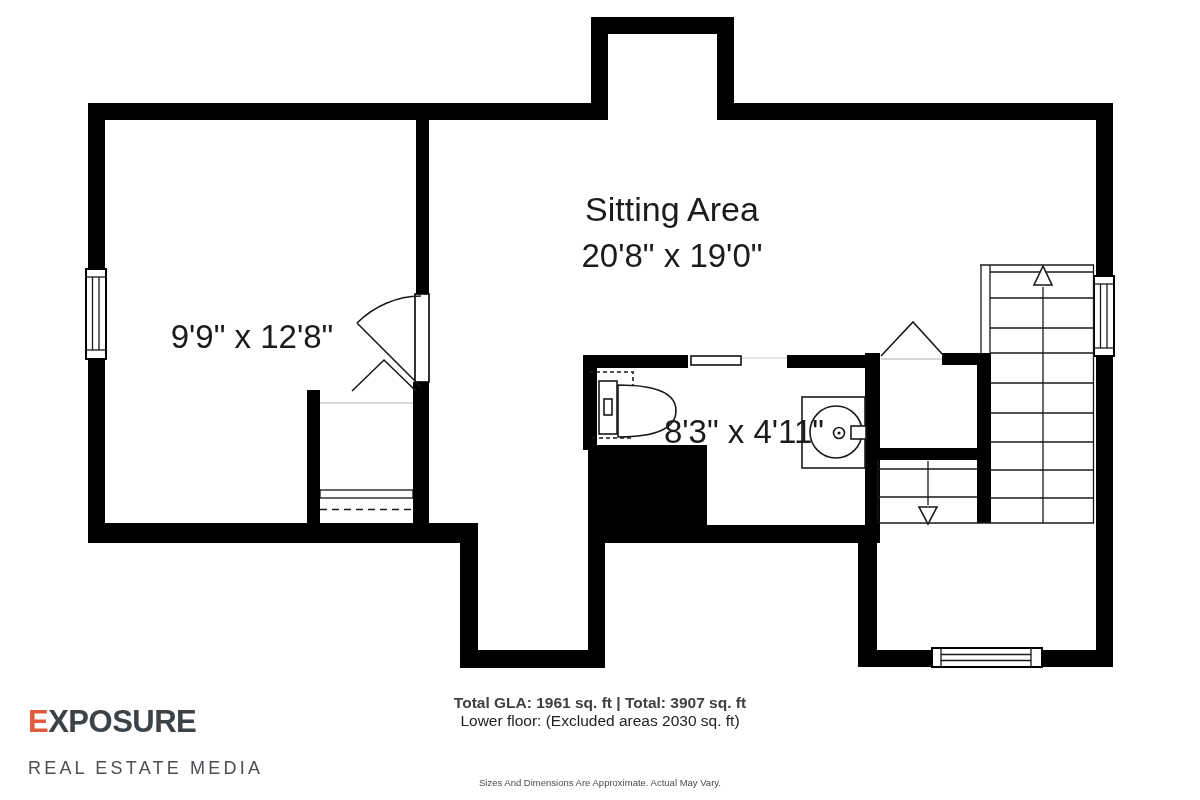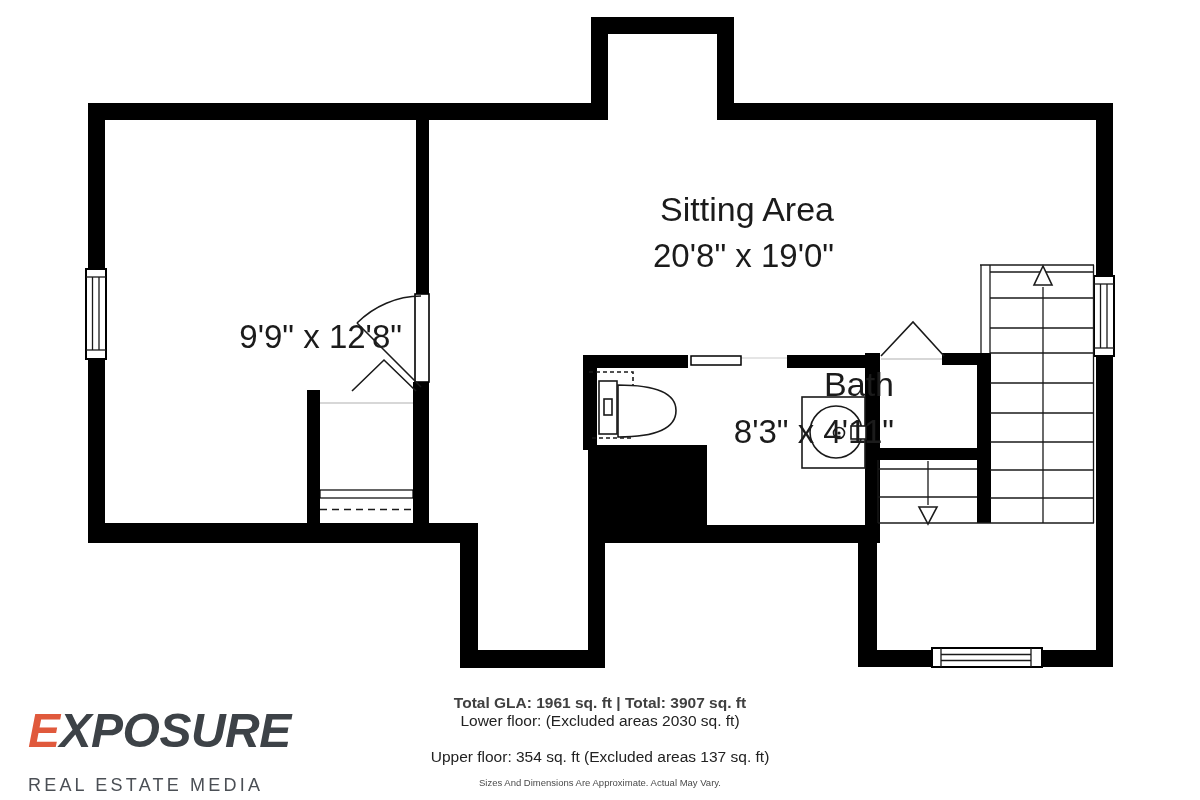--- a/index.html
+++ b/index.html
@@ -1,27 +1,27 @@
 <!DOCTYPE html>
 <html style="--wall: #000000; --text: #1b1b1b; --line: #1a1a1a; --muted: #4a4a4a; --logo-accent: #e0593c; --logo-dark: #3d4247; --logo-sub: #4b4f55;"><head>
 <meta charset="utf-8">
 <style>
   html,body{margin:0;padding:0;background:#fff;}
   .plan{position:relative;width:1200px;height:800px;background:#fff;overflow:hidden;
         font-family:"Liberation Sans",sans-serif;color:var(--text,#1b1b1b);}
   .wall{position:absolute;background:var(--wall,#000);}
   svg.overlay{position:absolute;left:0;top:0;width:1200px;height:800px;pointer-events:none;}
-  .room-label,.room-dims{position:absolute;text-align:right;color:var(--text,#1b1b1b);line-height:1.1;}
+  .room-label,.room-dims{position:absolute;text-align:center;color:var(--text,#1b1b1b);line-height:1.1;}
   .room-label{font-size:34px;}
   .room-dims{font-size:33px;}
   .footer-line{position:absolute;left:0;width:1200px;text-align:center;font-size:15.5px;color:#222;}
   .footer-line.bold{font-weight:bold;color:#404040;}
   .disclaimer{position:absolute;left:0;width:1200px;text-align:center;font-size:9.5px;color:var(--muted,#4a4a4a);}
   .logo{position:absolute;left:28px;top:706px;}
-  .logo-word{font-size:48px;font-weight:700;letter-spacing:-0.5px;line-height:1.05;color:var(--logo-dark,#3d4247);font-style:italic;}
+  .logo-word{font-size:31px;font-weight:700;letter-spacing:-0.5px;line-height:1.05;color:var(--logo-dark,#3d4247);}
   .logo-e{color:var(--logo-accent,#e0593c);font-weight:800;}
   .logo-sub{font-size:18px;letter-spacing:3.2px;color:var(--logo-sub,#4b4f55);margin-top:19px;}
   .ln{stroke:var(--line,#1a1a1a);stroke-width:1.3;fill:none;}
   .fx{stroke:var(--line,#1a1a1a);stroke-width:1.6;fill:#fff;}
   .fxn{stroke:var(--line,#1a1a1a);stroke-width:1.6;fill:none;}
   .soft{stroke:#b0b0b0;stroke-width:1.2;fill:none;}
 </style>
 </head>
 <body>
 
@@ -147,26 +147,24 @@
       <line class="ln" x1="928" y1="461" x2="928" y2="505"></line>
       <polygon points="919,507 937,507 928,524" fill="#fff" stroke="#1a1a1a" stroke-width="1.6"></polygon>
     </g>
   </svg>
 
   <div class="room-dims" style="left:102px;top:319px;width:300px;">9'9" x 12'8"</div>
 
   <div class="room-label" style="left:510px;top:191px;width:324px;">Sitting Area</div>
   <div class="room-dims" style="left:510px;top:238px;width:324px;">20'8" x 19'0"</div>
 
-  <div class="room-label" style="left:594px;top:366px;width:300px;">Bath</div>
   <div class="room-dims" style="left:594px;top:414px;width:300px;">8'3" x 4'11"</div>
 
   <div class="footer-line bold" style="top:694px;">Total GLA: 1961 sq. ft | Total: 3907 sq. ft</div>
   <div class="footer-line" style="top:712px;">Lower floor: (Excluded areas 2030 sq. ft)</div>
-  <div class="footer-line" style="top:748px;">Upper floor: 354 sq. ft (Excluded areas 137 sq. ft)</div>
   <div class="disclaimer" style="top:777px;">Sizes And Dimensions Are Approximate. Actual May Vary.</div>
 
   <div class="logo">
     <div class="logo-word"><span class="logo-e">E</span><span>XPOSURE</span></div>
     <div class="logo-sub">REAL ESTATE MEDIA</div>
   </div>
 
 </div>
 
 </body></html>

